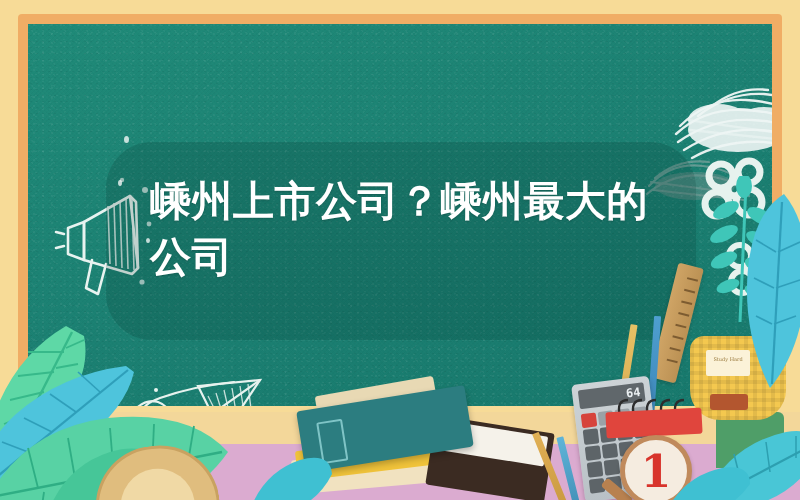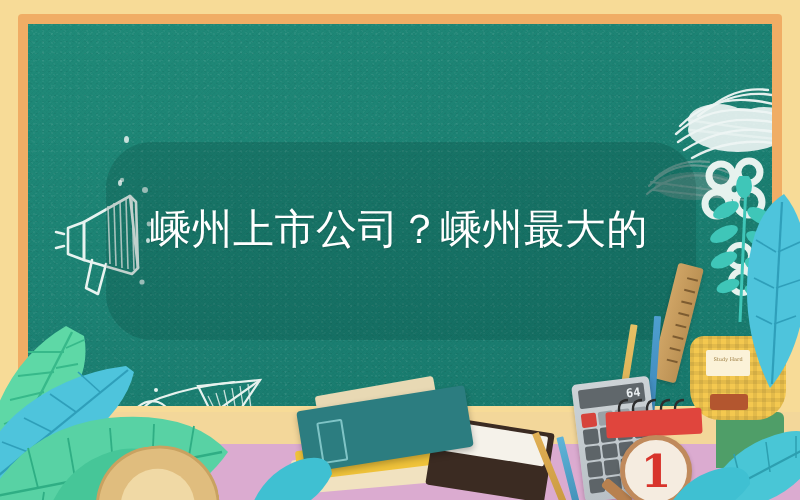--- a/index.html
+++ b/index.html
@@ -58,25 +58,24 @@
   
   .text-panel{
     position:absolute;left:78px;top:118px;width:590px;height:198px;
     background:rgba(0,40,34,.17);
     border-radius:46px 46px 46px 46px;
   }
 
   
   .title{
     position:absolute;left:150px;top:173px;width:520px;
-    color:#ffffff;font-size:41px;line-height:56px;font-weight:normal;
+    color:#ffffff;font-size:41px;line-height:56px;font-weight:bold;
     letter-spacing:.5px;
     text-shadow:0 1px 2px rgba(0,0,0,.18);
     font-family:"DejaVu Sans","Liberation Sans",sans-serif;
-    margin-top:28px;
   }
 
   .cloud-scribble{
     position:absolute;left:640px;top:40px;width:150px;height:110px;
     opacity:.93;
   }
   .cloud-gray{
     position:absolute;left:615px;top:122px;width:110px;height:60px;
     opacity:.55;
   }
@@ -316,20 +315,21 @@
           <path d="M132 8 L135 33"></path>
       </g>
       <circle cx="40" cy="14" r="2" fill="#e7f2ee"></circle>
     </svg>
 
     <div class="text-panel"></div>
   </div>
 
   <div class="title">
     <div>嵊州上市公司？嵊州最大的</div>
+    <div>公司</div>
   </div>
 
   <svg class="leaf" style="left:-12px;top:318px;width:200px;height:190px;" viewBox="0 0 200 190">
     <g>
       <path d="M78 8 Q30 36 8 92 Q-4 126 14 150 Q38 132 70 96 Q104 58 96 18 Z" fill="#5ed8a6"></path>
       <path d="M84 14 L20 140" stroke="#37b98a" stroke-width="2.4" fill="none"></path>
       <g stroke="#37b98a" stroke-width="1.8" fill="none">
         <path d="M76 34 L40 34"></path>
           <path d="M66 54 L30 58"></path>
         <path d="M56 74 L22 82"></path>

